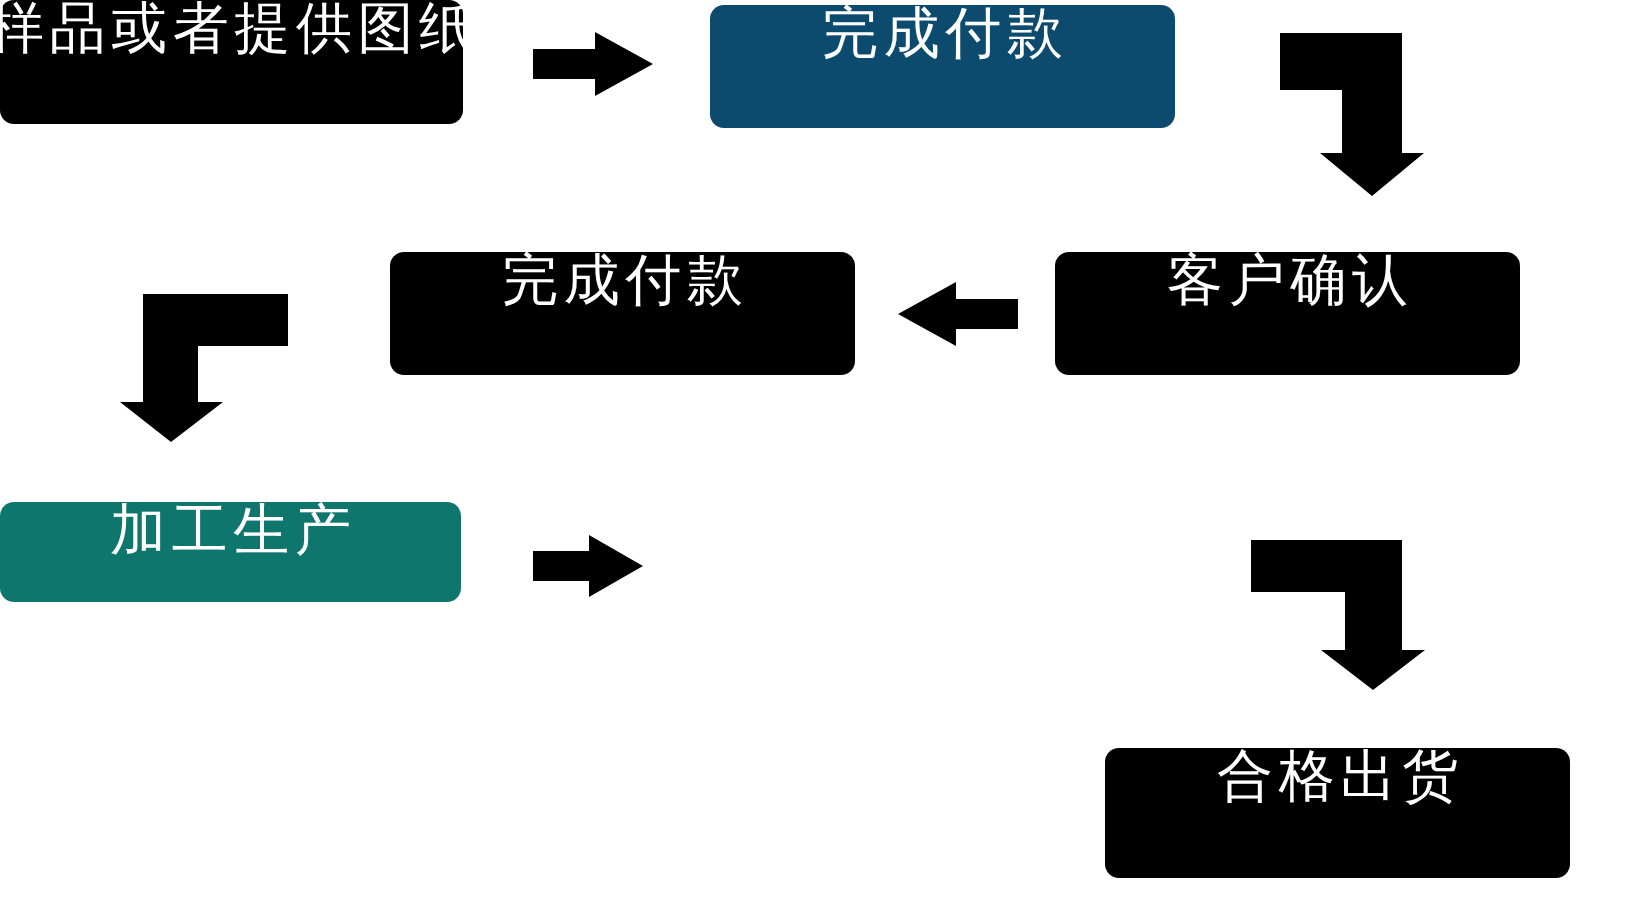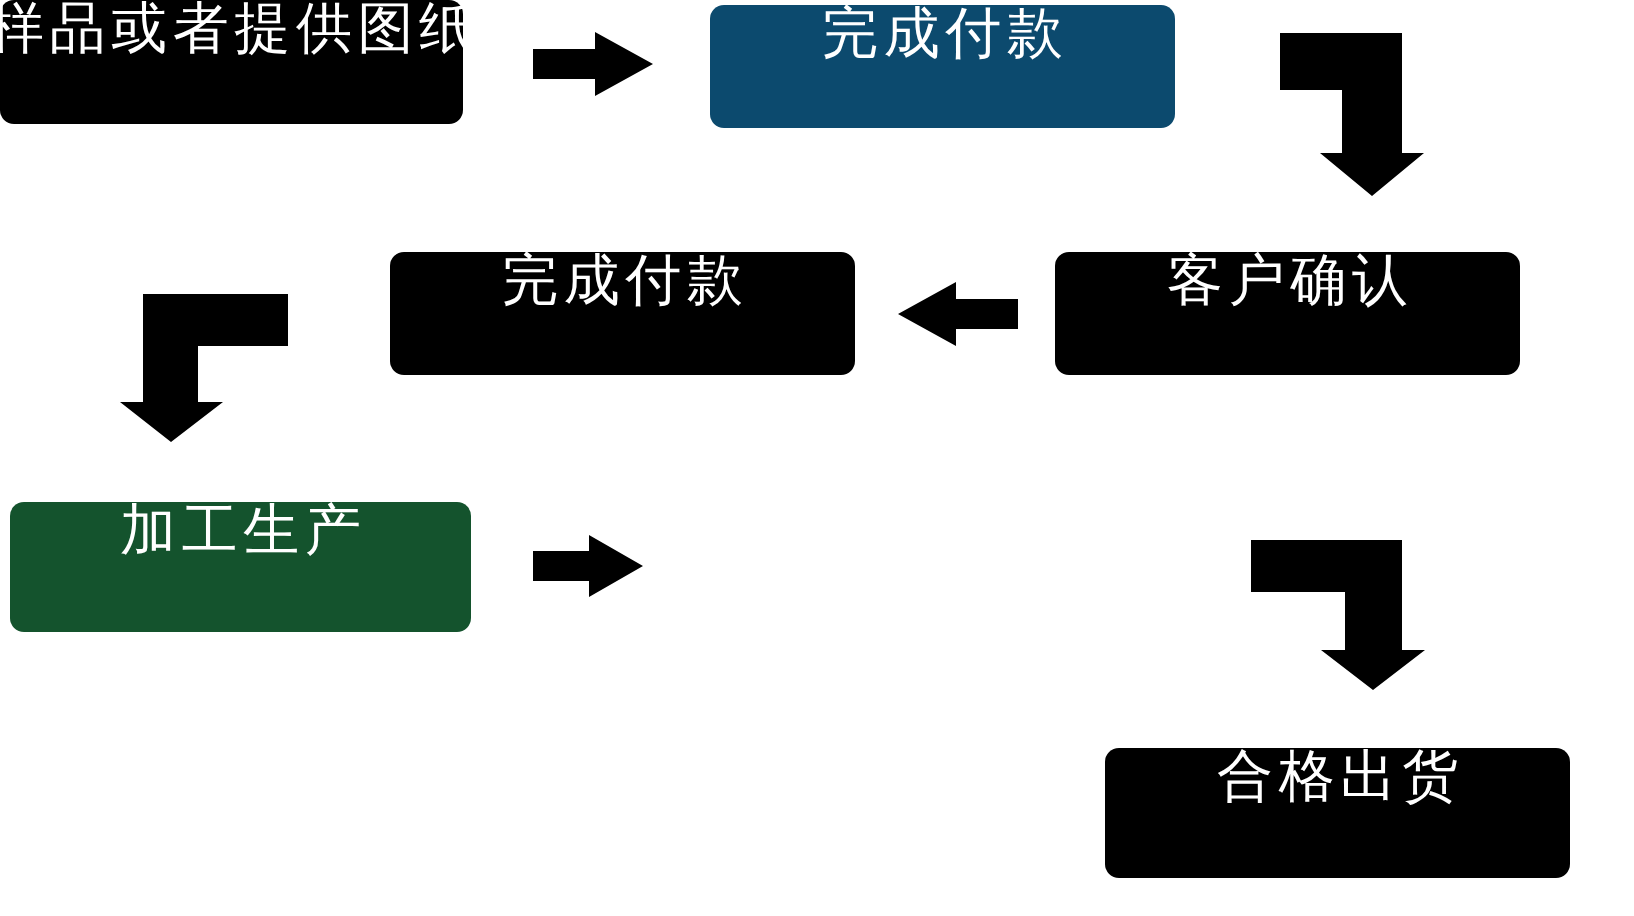--- a/index.html
+++ b/index.html
@@ -63,21 +63,21 @@
   </div>
 
   <div class="node" id="node-draw-drawing" style="left: 1055px; top: 252px; width: 465px; height: 123px; font-size: 56px; background: rgb(0, 0, 0); color: rgb(255, 255, 255);">
     <span class="node-label">客户确认</span>
   </div>
 
   <div class="node" id="node-customer-confirm" style="left: 390px; top: 252px; width: 465px; height: 123px; font-size: 56px; background: rgb(0, 0, 0); color: rgb(255, 255, 255);">
     <span class="node-label">完成付款</span>
   </div>
 
-  <div class="node" id="node-production" style="left: 10px; top: 502px; width: 461px; height: 130px; font-size: 56px; background: #14532d; color: rgb(255, 255, 255);">
+  <div class="node" id="node-production" style="left: 0; top: 502px; width: 461px; height: 100px; font-size: 56px; background: #0f766e; color: rgb(255, 255, 255);">
     <span class="node-label">加工生产</span>
   </div>
 
 
   <div class="node" id="node-qualified-shipment" style="left: 1105px; top: 748px; width: 465px; height: 130px; font-size: 56px; background: rgb(0, 0, 0); color: rgb(255, 255, 255);">
     <span class="node-label">合格出货</span>
   </div>
 
   <div class="arrow" id="arrow-sample-to-payment" style="left: 533px; top: 32px; width: 120px; height: 64px;">
     <svg viewBox="0 0 120 64" preserveAspectRatio="none">

